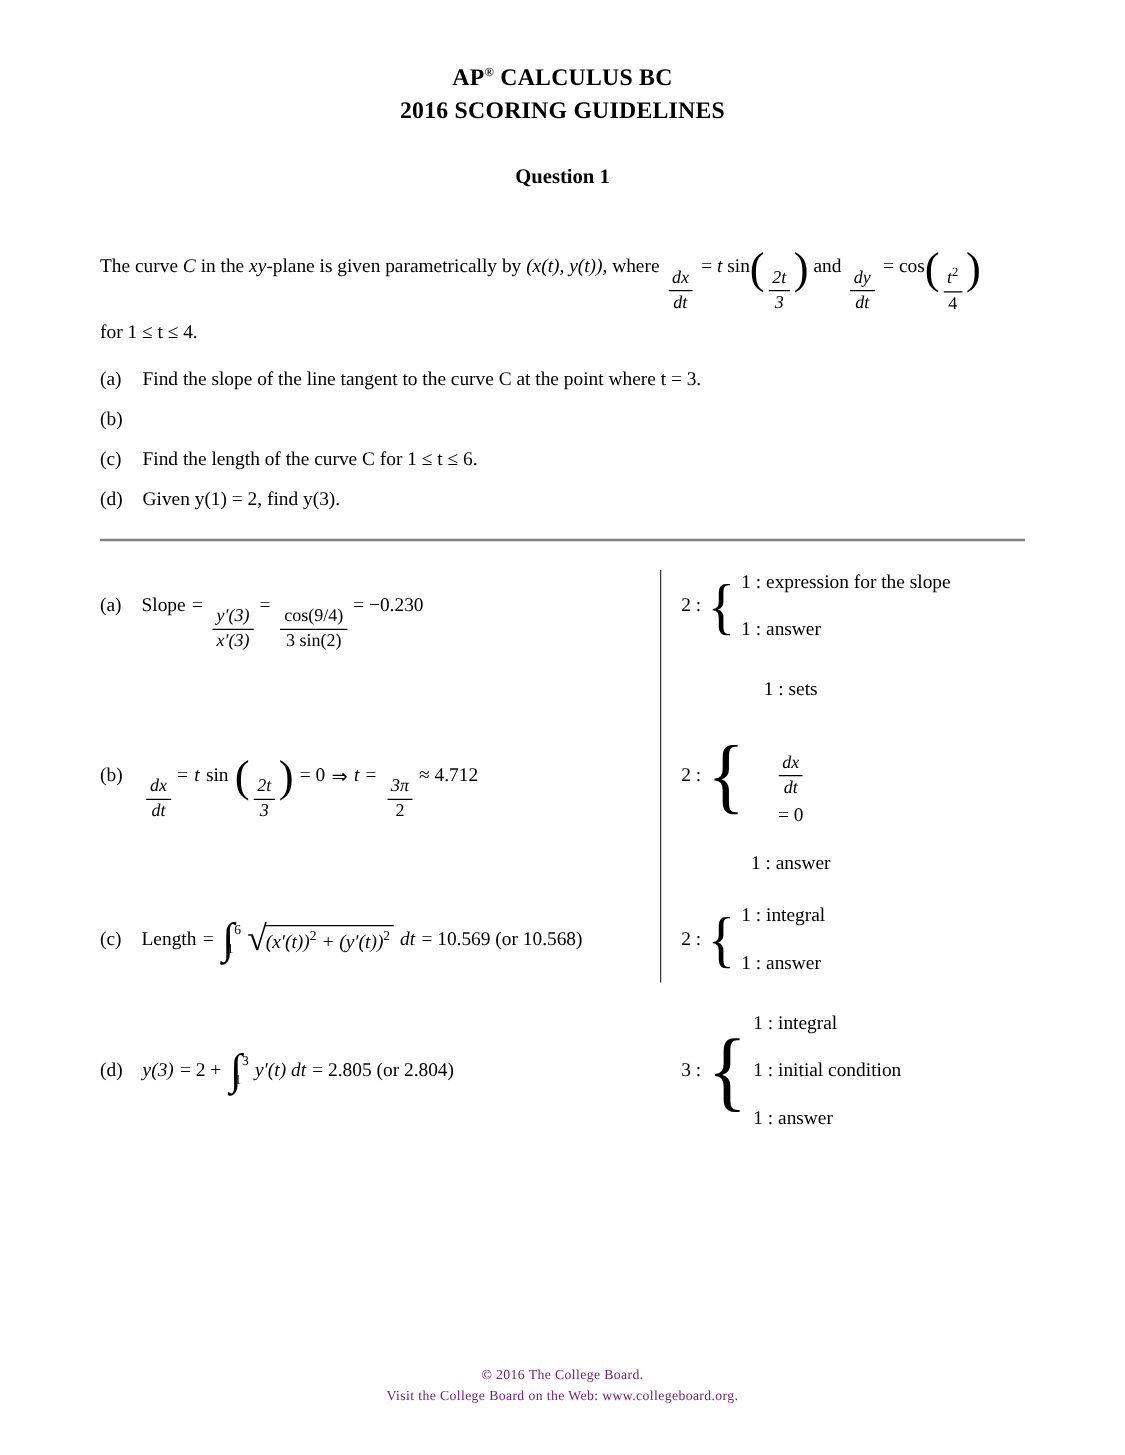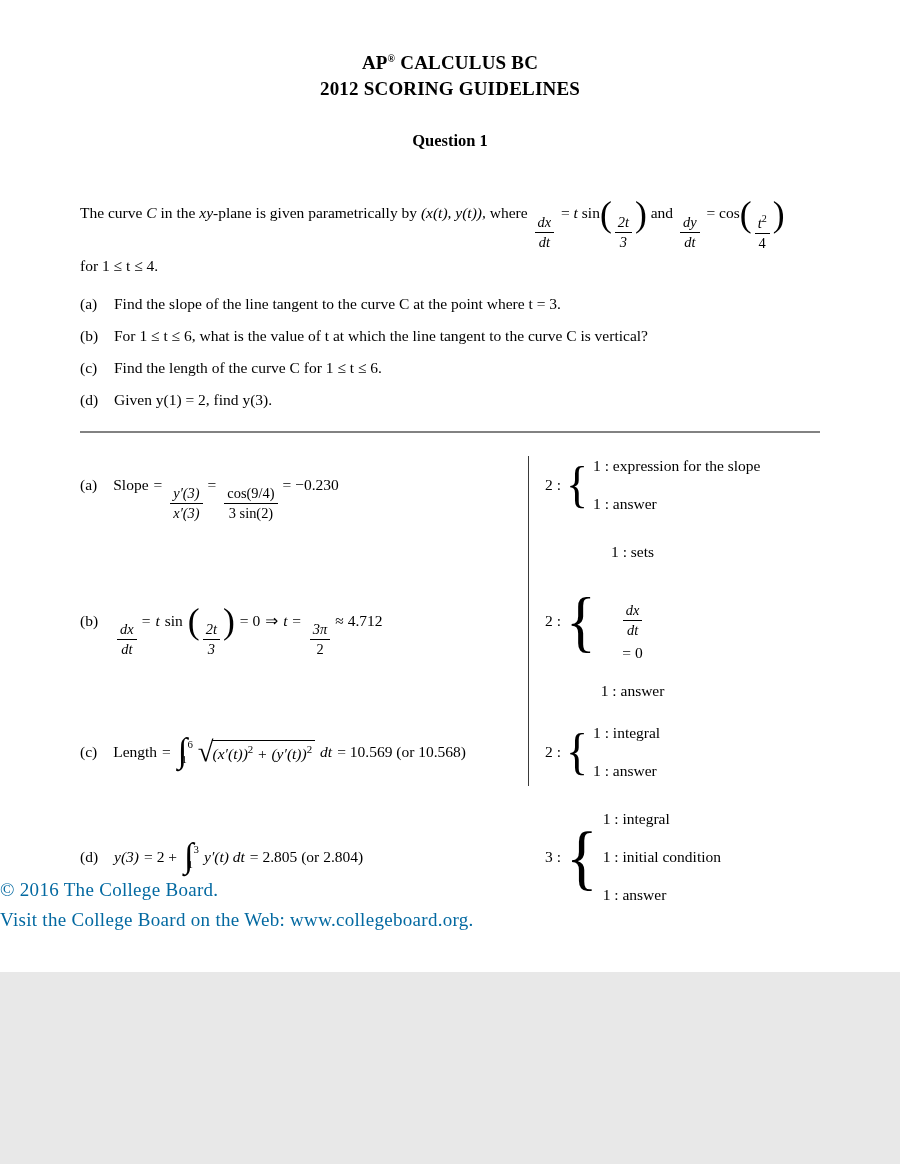--- a/index.html
+++ b/index.html
@@ -1,17 +1,17 @@
 <!DOCTYPE html>
 <html><head>
 <meta charset="utf-8">
 <style>
   html, body { margin: 0; padding: 0; background: #e8e8e8; }
   .page {
-    width: 900px; height: 972px;
+    width: 900px; height: 1164px;
     margin: 0 auto;
     background: #ffffff;
     position: relative;
     overflow: hidden;
     font-family: "Liberation Serif", serif;
     color: #000;
     font-size: 15.5px;
   }
   .content { padding: 0 80px; }
 
@@ -73,44 +73,43 @@
   .score { display: inline-flex; align-items: center; }
   .pts { margin-right: 5px; }
   .brace { font-weight: 300; line-height: 1; transform: scaleY(1.08); margin-right: 5px; }
   .b2 { font-size: 46px; }
   .b2f { font-size: 62px; }
   .b3 { font-size: 66px; }
   .score-lines { display: flex; flex-direction: column; gap: 20px; }
   .sline { display: inline-flex; align-items: center; gap: 5px; flex-direction: column; }
 
   
-  .footer { position: absolute; bottom: 38px; left: 0; right: 0; font-size: 19px; color: #0369a1; line-height: 1.55; letter-spacing: 0.3px; }
+  .footer { position: absolute; bottom: 38px; left: 0; right: 0; text-align: center; font-size: 11px; color: #701a75; line-height: 1.55; letter-spacing: 0.3px; }
 </style>
 </head>
 <body>
 
 <div class="page">
   <div class="content">
 
     <div class="header">
       <div class="h1"><span>AP</span><span class="reg">®</span><span> CALCULUS BC</span></div>
-      <div class="h1">2012 SCORING GUIDELINES</div>
+      <div class="h1">2016 SCORING GUIDELINES</div>
       <div class="question">Question 1</div>
     </div>
 
     <div class="intro"><span>The curve </span><span class="it">C</span><span> in the </span><span class="it">xy</span><span>-plane is given parametrically by </span><span class="it">(x(t), y(t)),</span><span> where </span><span class="frac it"><span class="num">dx</span><span class="den">dt</span></span> <span>=</span> <span class="it">t</span> <span>sin</span><span class="pgroup"><span class="bp">(</span><span class="frac it"><span class="num">2t</span><span class="den">3</span></span><span class="bp">)</span></span><span> and </span><span class="frac it"><span class="num">dy</span><span class="den">dt</span></span> <span>=</span> <span>cos</span><span class="pgroup"><span class="bp">(</span><span class="frac"><span class="num"><span class="it">t</span><sup class="sq">2</sup></span><span class="den">4</span></span><span class="bp">)</span></span></div>
     <div class="domain-line">for 1 ≤ t ≤ 4.</div>
 
     <div class="part">
         <span class="plabel">(a)</span>
         <span>Find the slope of the line tangent to the curve C at the point where t = 3.</span>
       </div>
     <div class="part">
         <span class="plabel">(b)</span>
-        <span>For 1 ≤ t ≤ 6, what is the value of t at which the line tangent to the curve C is vertical?</span>
       </div>
     <div class="part">
         <span class="plabel">(c)</span>
         <span>Find the length of the curve C for 1 ≤ t ≤ 6.</span>
       </div>
     <div class="part">
         <span class="plabel">(d)</span>
         <span>Given y(1) = 2, find y(3).</span>
       </div>
 

